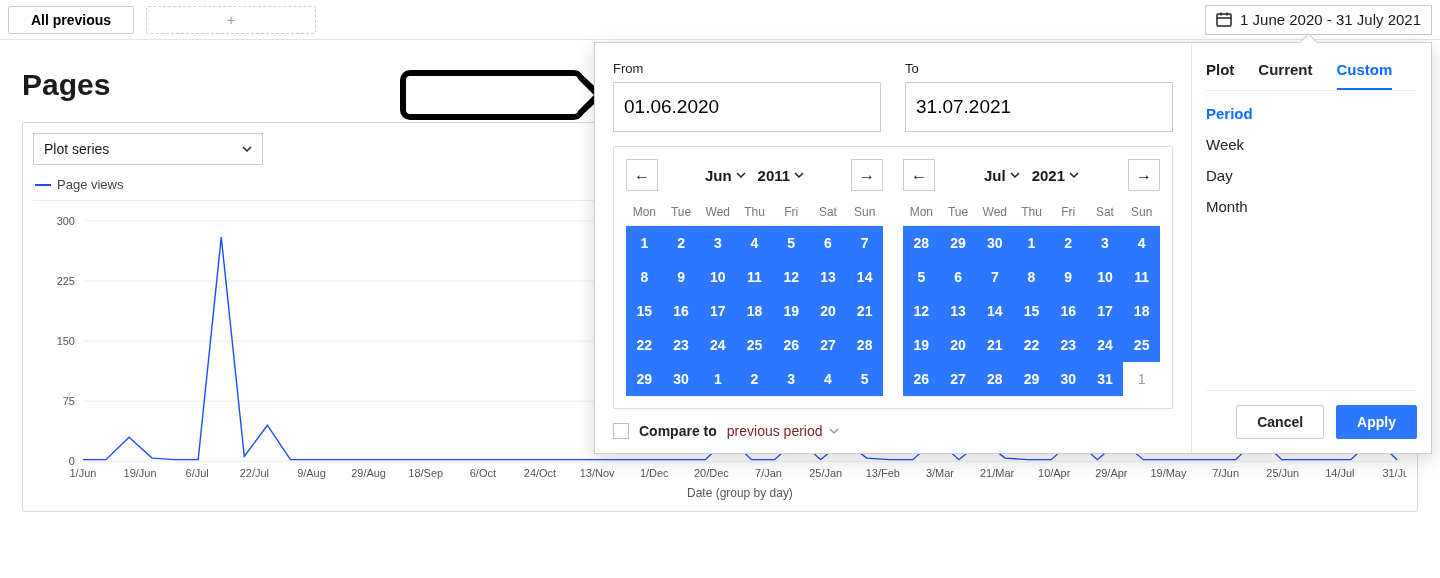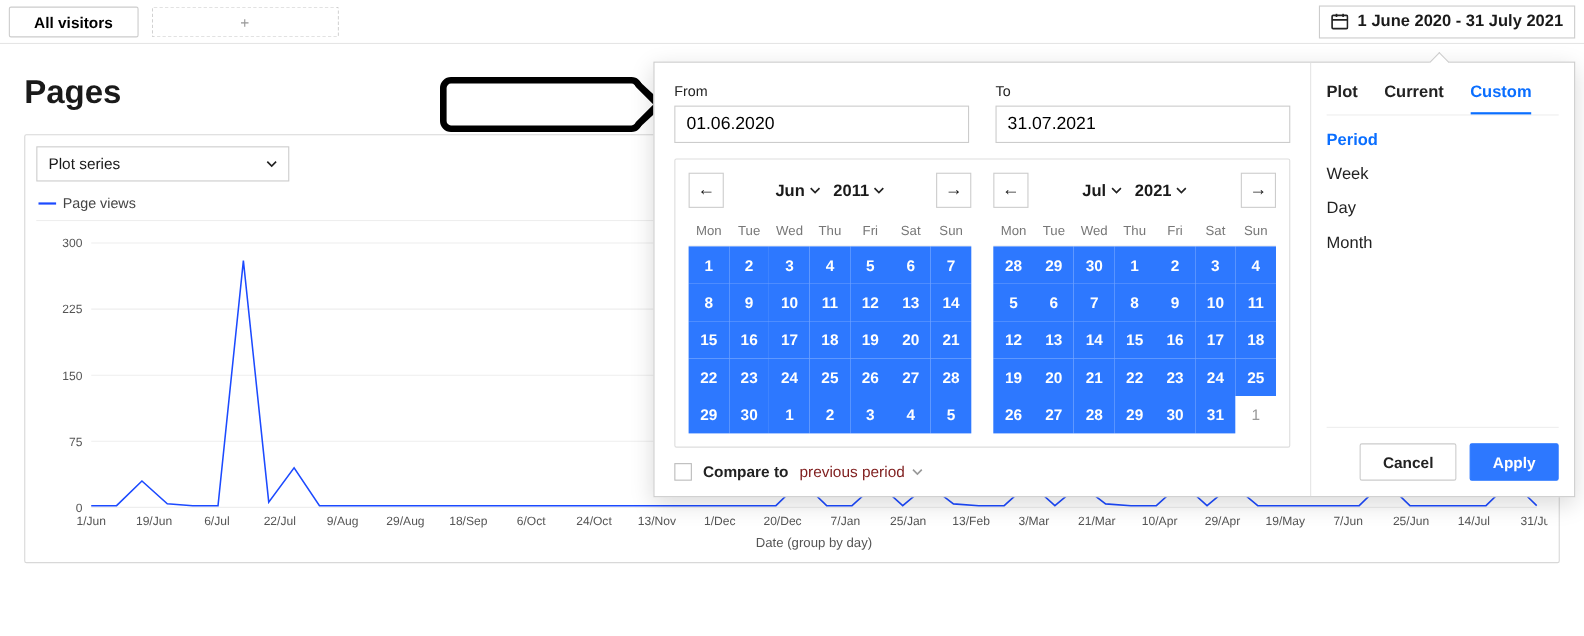--- a/index.html
+++ b/index.html
@@ -45,21 +45,21 @@
   }
   .spacer { flex: 1; }
   .daterange-btn {
     height: 30px;
     border: 1px solid #ccc;
     background: #fff;
     display: flex;
     align-items: center;
     padding: 0 10px;
     gap: 8px;
-    font-weight: 700;
+    font-weight: 400;
     font-size: 15px;
     cursor: pointer;
   }
   .cal-icon {
     width: 16px; height: 16px;
     display: inline-block;
   }
   .page-body {
     padding: 18px 22px;
   }
@@ -139,21 +139,21 @@
   }
   .chart-svg { width: 100%; height: 100%; display: block; }
   .axis-text { font-size: 11px; fill: #555; }
   .grid-line { stroke: #eee; stroke-width: 1; }
   .series-line { stroke: #1c4aff; stroke-width: 1.4; fill: none; }
   .xlabel { font-size: 12px; fill: #555; text-anchor: middle; }
 
   
   .popover {
     position: absolute;
-    top: 56px;
+    top: 42px;
     right: 8px;
     width: 838px;
     background: #fff;
     border: 1px solid #ccc;
     box-shadow: 0 6px 20px rgba(0,0,0,.15);
     z-index: 10;
     display: flex;
   }
   .popover:before {
     content: "";
@@ -174,24 +174,24 @@
     width: 240px;
     border-left: 1px solid #e5e5e5;
     padding: 12px 14px 14px 14px;
     display: flex;
     flex-direction: column;
   }
   .range-row { display: flex; gap: 24px; }
   .range-col { flex: 1; display: flex; flex-direction: column; gap: 6px; }
   .range-label { font-size: 13px; color: #222; font-weight: 500; }
   .range-input {
-    height: 34px;
+    height: 50px;
     border: 1px solid #ccc;
     padding: 12px 10px;
-    font-size: 16px;
+    font-size: 19px;
   }
   .calendars { display: flex; gap: 20px; margin-top: 14px; border: 1px solid #ddd; border-radius: 2px; padding: 12px; }
   .cal { flex: 1; }
   .cal-head {
     display: flex;
     align-items: center;
     justify-content: space-between;
     gap: 8px;
     margin-bottom: 8px;
   }
@@ -260,21 +260,21 @@
     border-radius: 2px;
   }
   .btn-cancel { background: #fff; border: 1px solid #ccc; color: #222; }
   .btn-apply { background: #2d78ff; border: 1px solid #2d78ff; color: #fff; }
   .chev { width: 10px; height: 10px; }
 </style>
 </head>
 <body>
 
 <div class="topbar">
-  <button class="segment-btn">All visitors</button>
+  <button class="segment-btn">All previous</button>
   <div class="add-seg">
     <span>+</span>
   </div>
   <div class="spacer"></div>
   <div class="daterange-btn">
     <span class="cal-icon">
       <svg viewBox="0 0 16 16">
           <rect x="1" y="2" width="14" height="12" rx="1" fill="none" stroke="#222" stroke-width="1.5"></rect>
           <line x1="1" y1="6" x2="15" y2="6" stroke="#222" stroke-width="1.5"></line>
           <line x1="5" y1="0.5" x2="5" y2="3.5" stroke="#222" stroke-width="1.5"></line>

